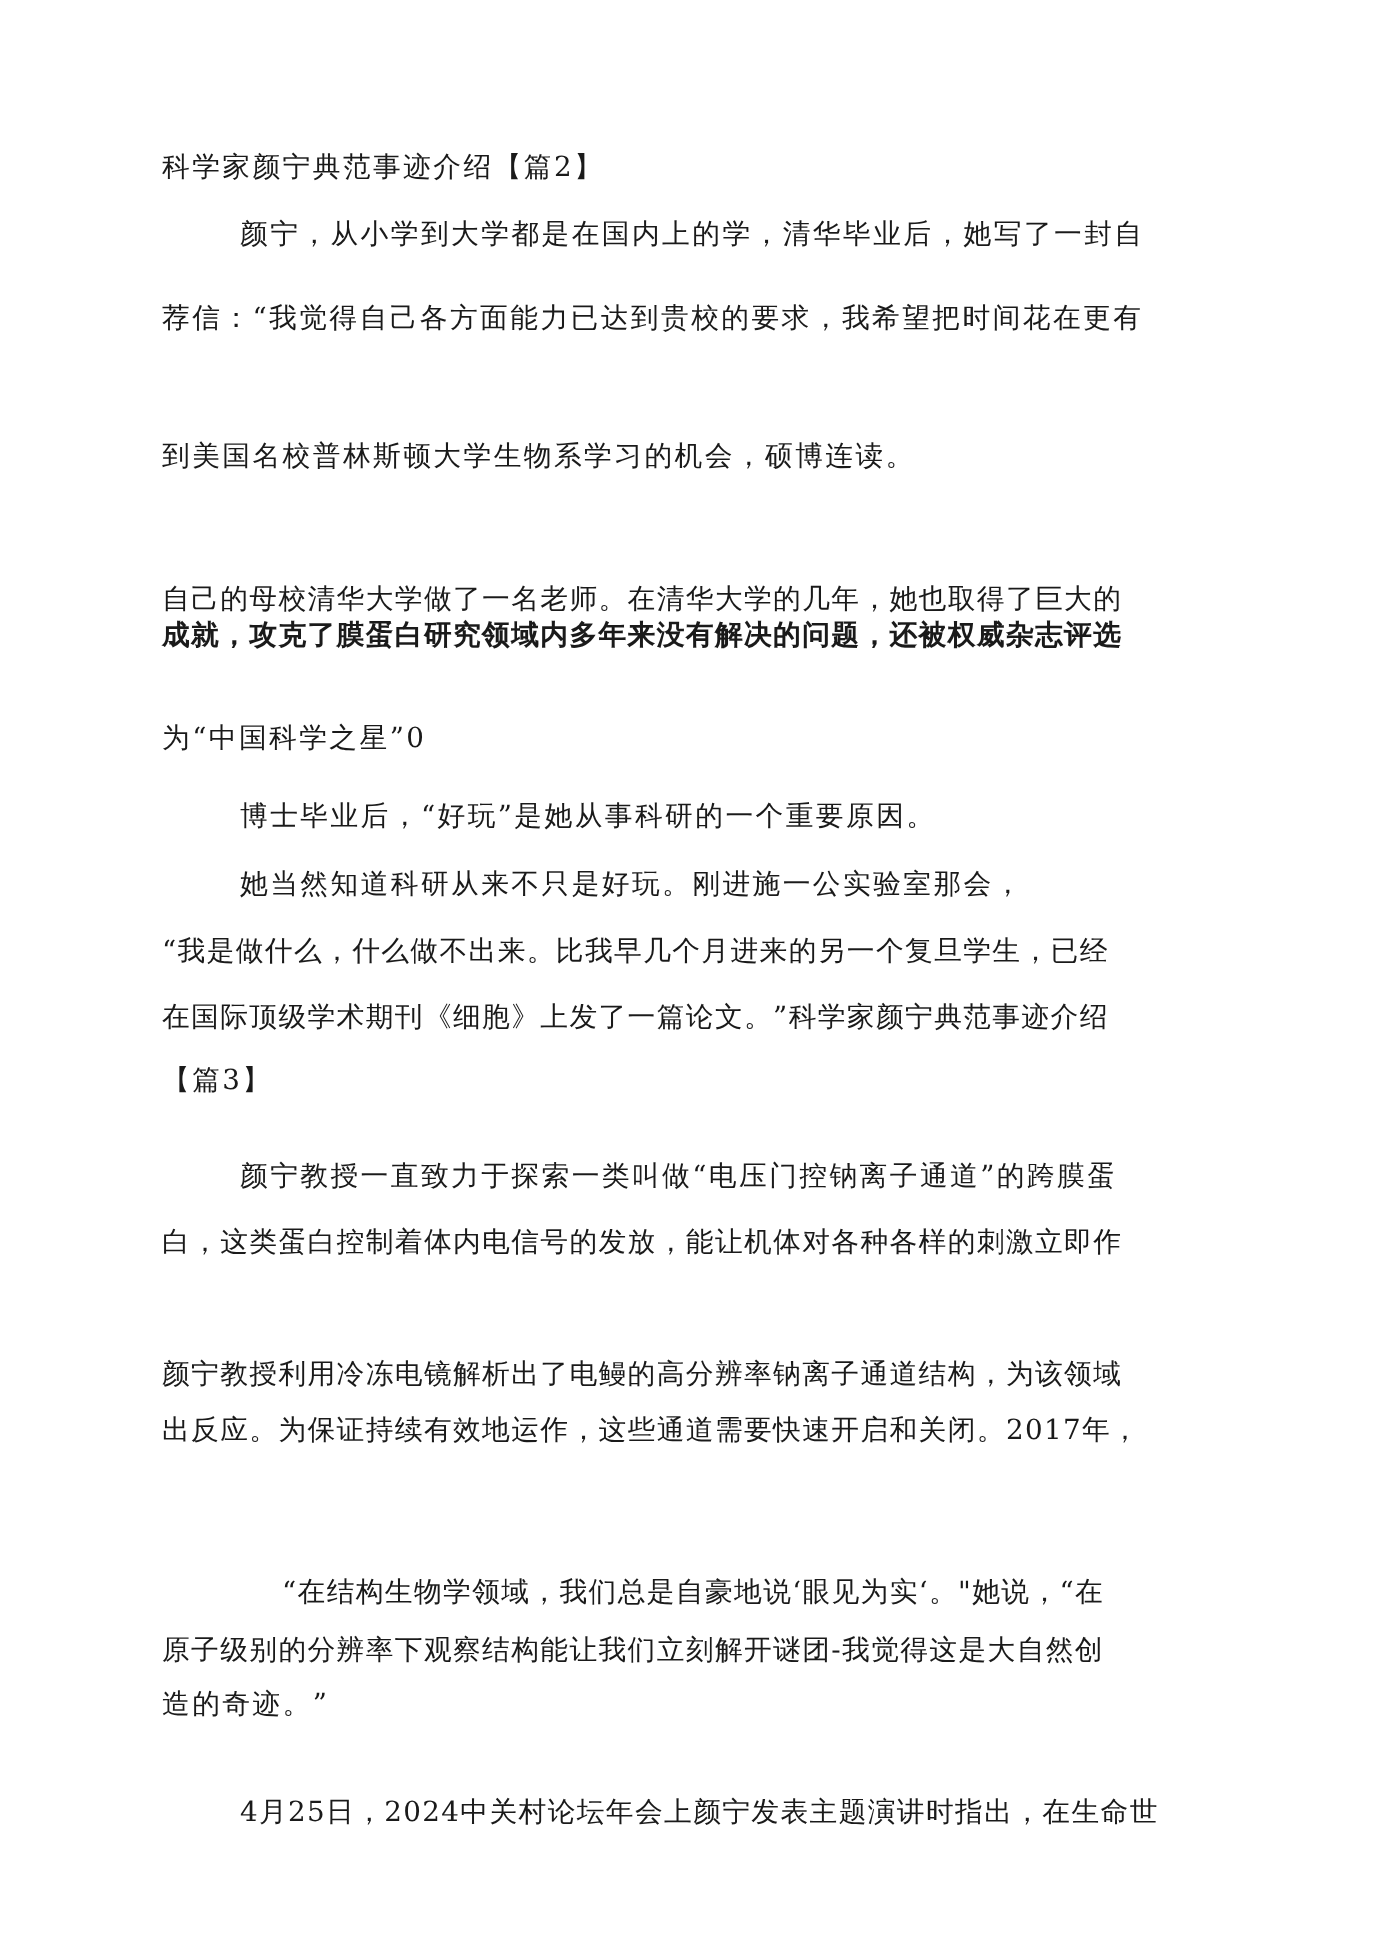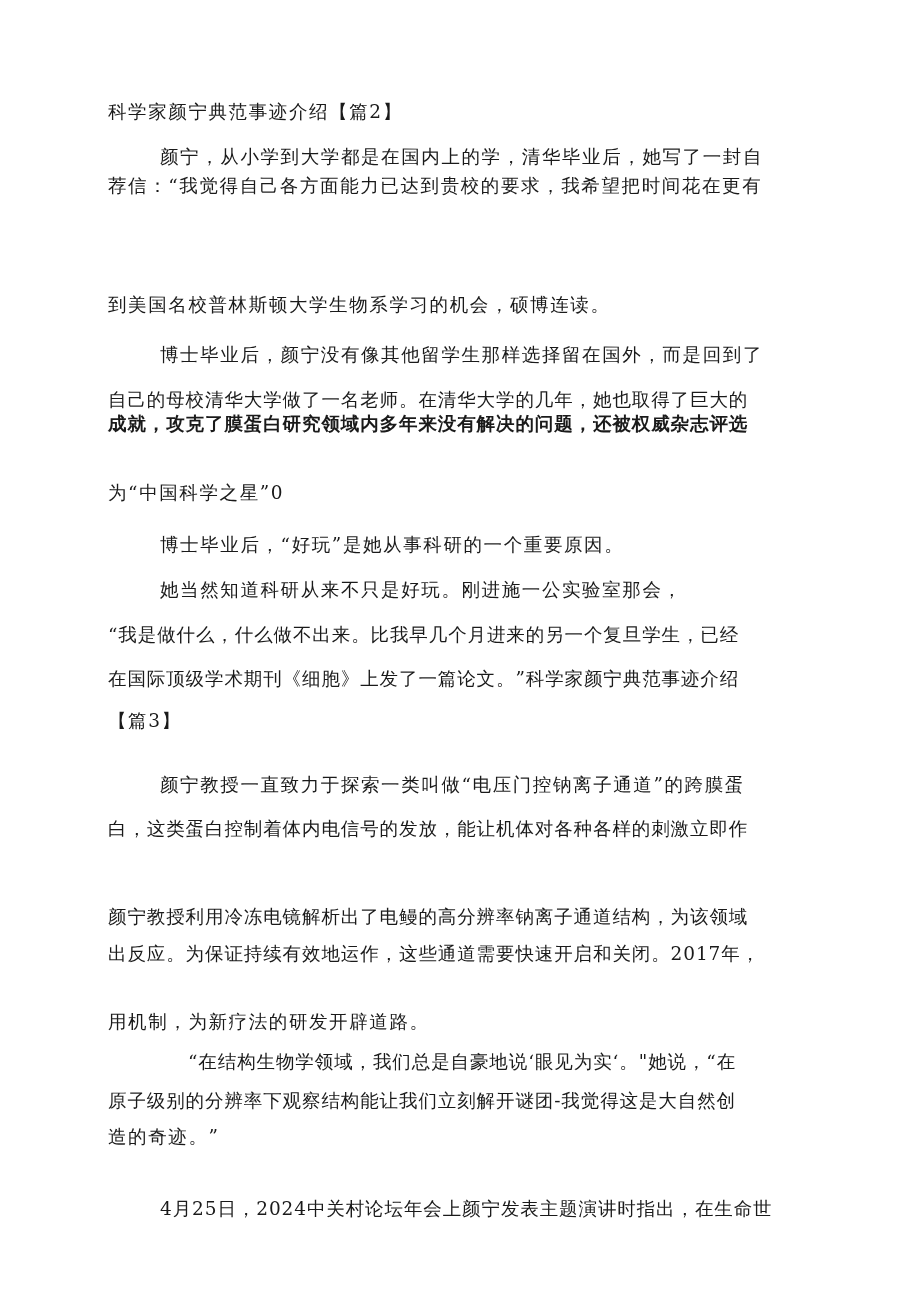--- a/index.html
+++ b/index.html
@@ -18,33 +18,31 @@
   .indent { left: 160px; }
   .indent2 { left: 188px; }
   .tight { letter-spacing: 0.9px; }
 </style>
 </head>
 <body>
 
 <div class="page">
   <div class="line" style="top: 100px;">科学家颜宁典范事迹介绍【篇2】</div>
   <div class="line indent" style="top: 145px;">颜宁，从小学到大学都是在国内上的学，清华毕业后，她写了一封自</div>
-  <div class="line" style="top: 174px;">荐信：“我觉得自己各方面能力已达到贵校的要求，我希望把时间花在更有</div>
+  <div class="line" style="top: 201px;">荐信：“我觉得自己各方面能力已达到贵校的要求，我希望把时间花在更有</div>
   <div class="line" style="top: 293px;">到美国名校普林斯顿大学生物系学习的机会，硕博连读。</div>
-  <div class="line indent" style="top: 343px;">博士毕业后，颜宁没有像其他留学生那样选择留在国外，而是回到了</div>
   <div class="line tight" style="top: 388px;">自己的母校清华大学做了一名老师。在清华大学的几年，她也取得了巨大的</div>
   <div class="line tight" style="top: 412px; font-weight: bold;">成就，攻克了膜蛋白研究领域内多年来没有解决的问题，还被权威杂志评选</div>
   <div class="line" style="top: 481px;">为“中国科学之星”0</div>
   <div class="line indent" style="top: 533px;">博士毕业后，“好玩”是她从事科研的一个重要原因。</div>
   <div class="line indent" style="top: 578px;">她当然知道科研从来不只是好玩。刚进施一公实验室那会，</div>
   <div class="line tight" style="top: 623px;">“我是做什么，什么做不出来。比我早几个月进来的另一个复旦学生，已经</div>
   <div class="line tight" style="top: 667px;">在国际顶级学术期刊《细胞》上发了一篇论文。”科学家颜宁典范事迹介绍</div>
   <div class="line" style="top: 709px;">【篇3】</div>
   <div class="line indent" style="top: 773px;">颜宁教授一直致力于探索一类叫做“电压门控钠离子通道”的跨膜蛋</div>
   <div class="line tight" style="top: 817px;">白，这类蛋白控制着体内电信号的发放，能让机体对各种各样的刺激立即作</div>
   <div class="line tight" style="top: 895px; margin-top: 47px;">出反应。为保证持续有效地运作，这些通道需要快速开启和关闭。2017年，</div>
   <div class="line tight" style="top: 905px;">颜宁教授利用冷冻电镜解析出了电鳗的高分辨率钠离子通道结构，为该领域</div>
-  <div class="line" style="top: 1010px;">用机制，为新疗法的研发开辟道路。</div>
   <div class="line indent2 tight" style="top: 1050px;">“在结构生物学领域，我们总是自豪地说‘眼见为实‘。"她说，“在</div>
   <div class="line tight" style="top: 1089px;">原子级别的分辨率下观察结构能让我们立刻解开谜团-我觉得这是大自然创</div>
   <div class="line" style="top: 1125px; text-align: right;">造的奇迹。”</div>
   <div class="line indent tight" style="top: 1197px;">4月25日，2024中关村论坛年会上颜宁发表主题演讲时指出，在生命世</div>
 </div>
 
 </body></html>

